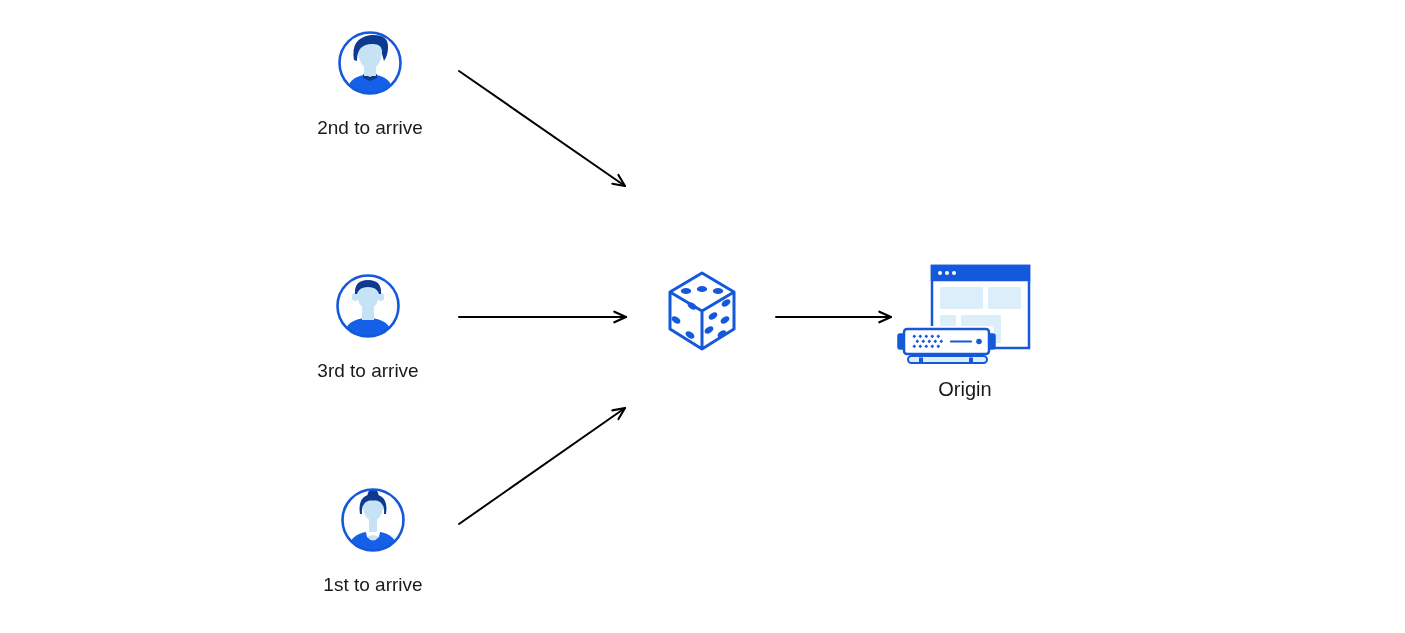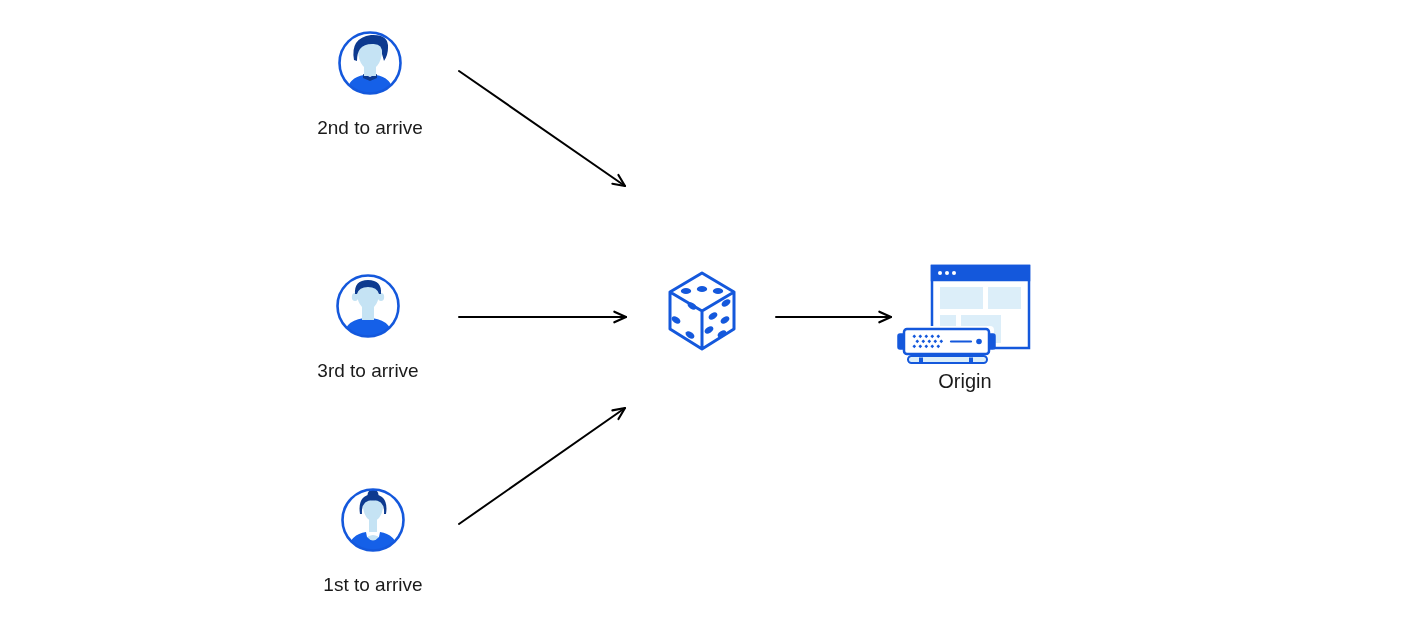--- a/index.html
+++ b/index.html
@@ -13,21 +13,21 @@
   .arrows-layer{position:absolute;left:0;top:0;width:1405px;height:633px;pointer-events:none;}
   .node{position:absolute;display:flex;flex-direction:column;align-items:center;}
   .node-label{
     margin-top:20px;
     font-size:19px;
     line-height:23px;
     color:var(--c-text_black,#1a1a1a);
     text-align:center;
     white-space:nowrap;
   }
-  .origin-label{margin-top:2px;font-size:20px;}
+  .origin-label{margin-top:10px;font-size:20px;}
   
   .f-blue{fill:var(--c-blue,#1458dc);}
   .f-navy{fill:var(--c-navy,#0d3a8f);}
   .f-face{fill:var(--c-face_blue,#c5e3f4);}
   .f-pale{fill:var(--c-pale_blue,#dceef9);}
   .f-shirt{fill:var(--c-shirt_blue,#1560e8);}
   .f-white{fill:#ffffff;}
   .s-blue{stroke:var(--c-blue,#1458dc);}
   .arrow-line{stroke:var(--c-arrow_black,#000);stroke-width:2;fill:none;stroke-linecap:round;}
 </style>

